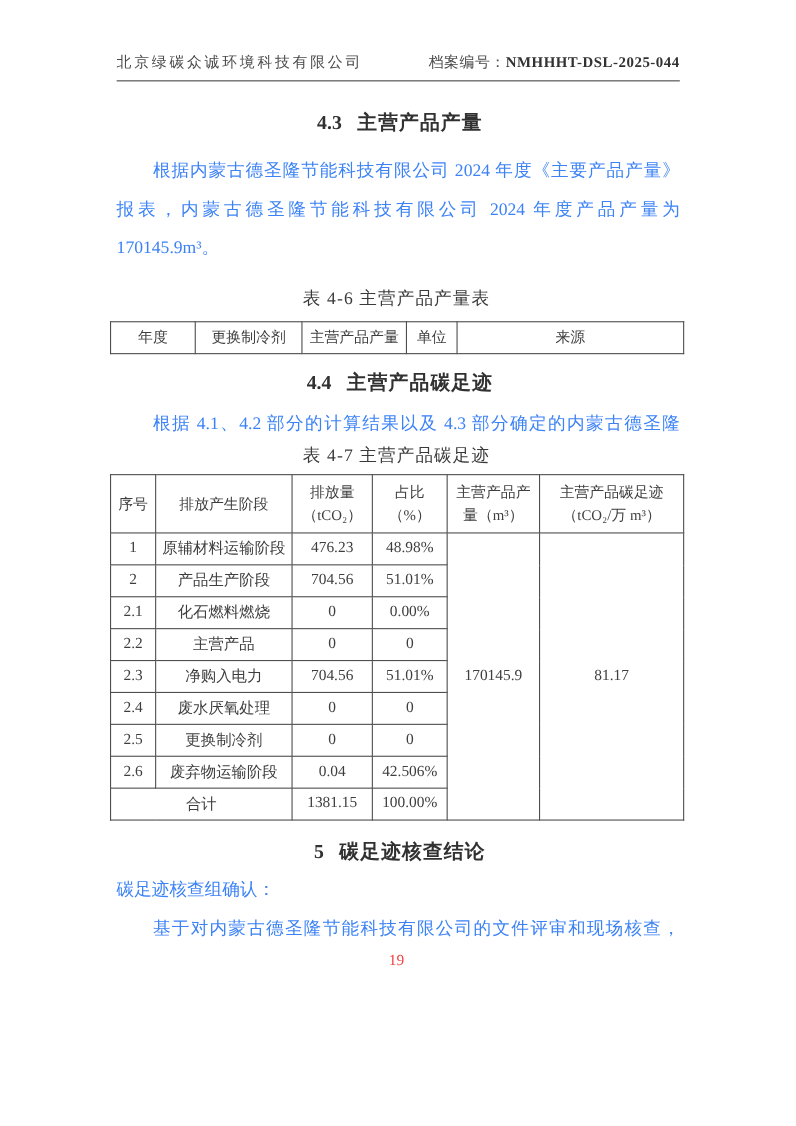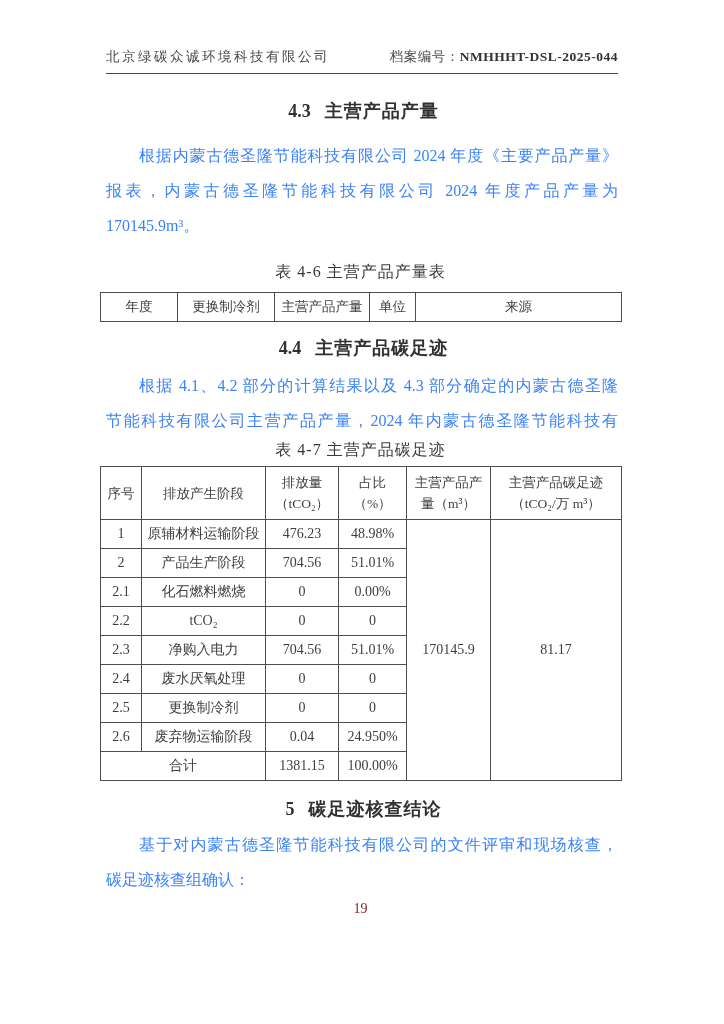--- a/index.html
+++ b/index.html
@@ -77,21 +77,21 @@
   table { border: 1.5px solid #454545; }
   .t46 th { height: 28px; font-size: 13.5px; }
   .t46 td { height: 30px; }
   .t47 th { height: 52px; font-size: 13.5px; line-height: 21px; }
   .t47 td { height: 28px; }
   
   .page-num {
     margin-top: 4px;
     text-align: center;
     font-size: 14px;
-    color: #7f1d1d;
+    color: #ef4444;
   }
 </style>
 </head>
 <body>
 
 <div class="page">
   <div class="content">
 
     <div class="doc-header">
       <span class="company">北京绿碳众诚环境科技有限公司</span>
@@ -128,21 +128,20 @@
       </tr>
     </tbody>
       </table>
 
     <div class="section-title" style="margin-top:14px;">
       <span class="sec-num">4.4</span><span>主营产品碳足迹</span>
     </div>
 
     <div class="para" style="margin-top:8px;font-family:Liberation Serif, serif;">
       <div class="pline first just">根据 4.1、4.2 部分的计算结果以及 4.3 部分确定的内蒙古德圣隆</div>
-      <div class="pline just">节能科技有限公司主营产品产量，2024 年内蒙古德圣隆节能科技有</div>
     </div>
 
     <div class="tbl-caption" style="margin-top:0;">表 4-7 主营产品碳足迹</div>
 
     <table class="t47">
       <colgroup>
         <col style="width:41px">
           <col style="width:124px">
           <col style="width:73px">
           <col style="width:68px">
@@ -182,21 +181,21 @@
         <td>51.01%</td>
       </tr>
       <tr>
         <td>2.1</td>
         <td>化石燃料燃烧</td>
         <td>0</td>
         <td>0.00%</td>
       </tr>
       <tr>
         <td>2.2</td>
-        <td>tCO₂</td>
+        <td>主营产品</td>
         <td>0</td>
         <td>0</td>
       </tr>
       <tr>
         <td>2.3</td>
         <td>净购入电力</td>
         <td>704.56</td>
         <td>51.01%</td>
       </tr>
       <tr>
@@ -208,35 +207,35 @@
       <tr>
         <td>2.5</td>
         <td>更换制冷剂</td>
         <td>0</td>
         <td>0</td>
       </tr>
       <tr>
         <td>2.6</td>
         <td>废弃物运输阶段</td>
         <td>0.04</td>
-        <td>24.950%</td>
+        <td>42.506%</td>
       </tr>
       <tr>
         <td colspan="2">合计</td>
         <td>1381.15</td>
         <td>100.00%</td>
       </tr>
     </tbody>
       </table>
 
     <div class="section-title" style="margin-top:16px;">
       <span class="sec-num">5</span><span>碳足迹核查结论</span>
     </div>
 
     <div class="para" style="margin-top:6px;">
+      <div class="pline">碳足迹核查组确认：</div>
       <div class="pline first just">基于对内蒙古德圣隆节能科技有限公司的文件评审和现场核查，</div>
-      <div class="pline">碳足迹核查组确认：</div>
     </div>
 
     <div class="page-num">19</div>
 
   </div>
 </div>
 
 </body></html>

